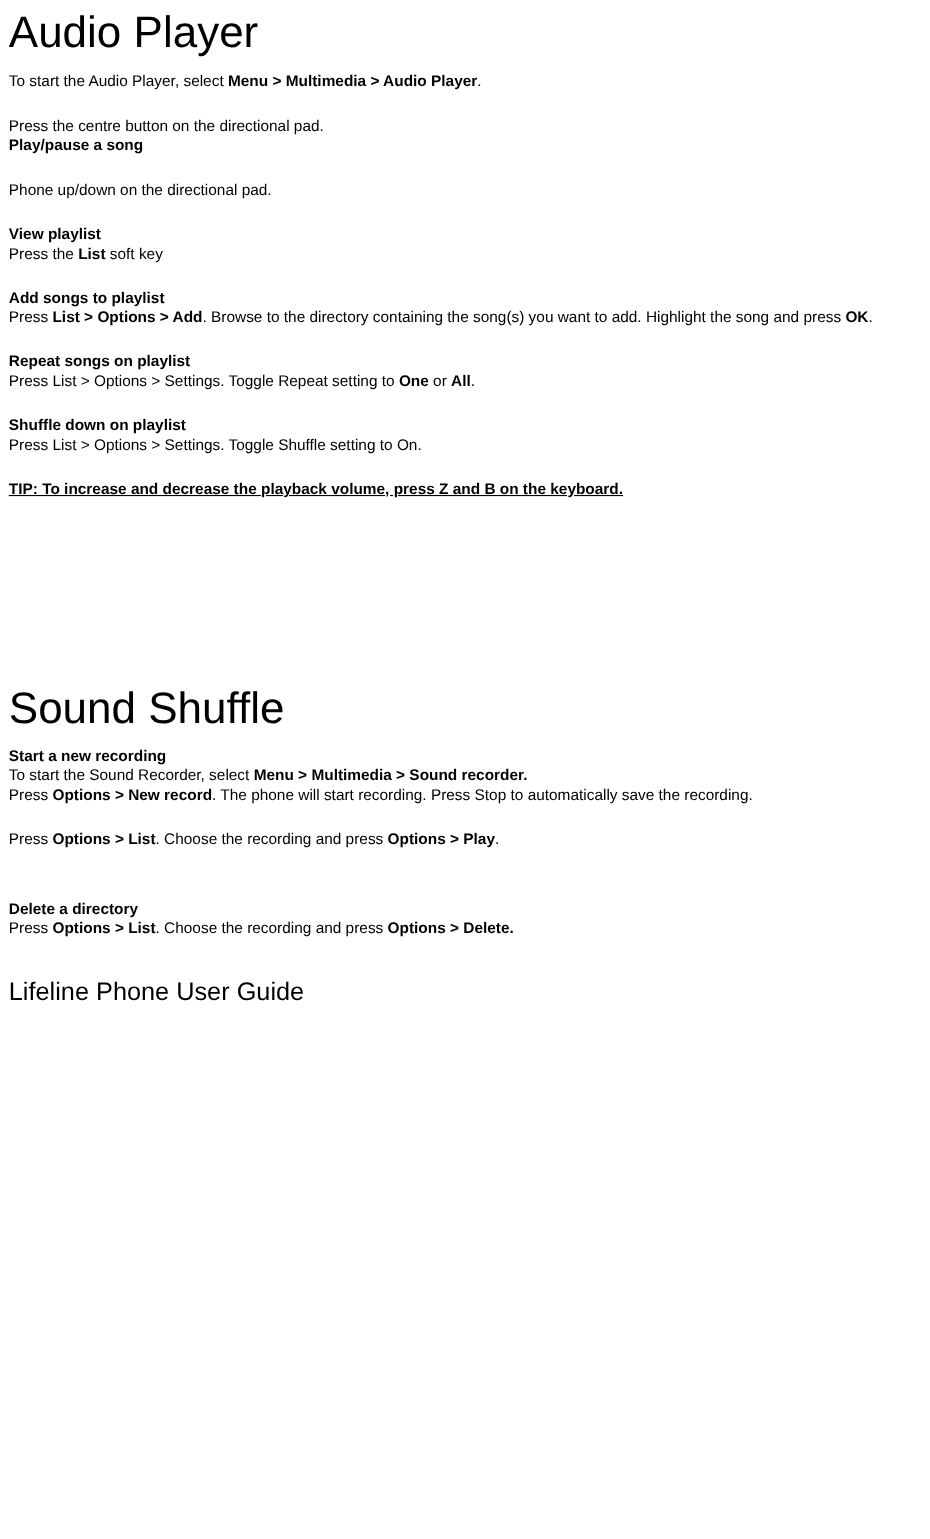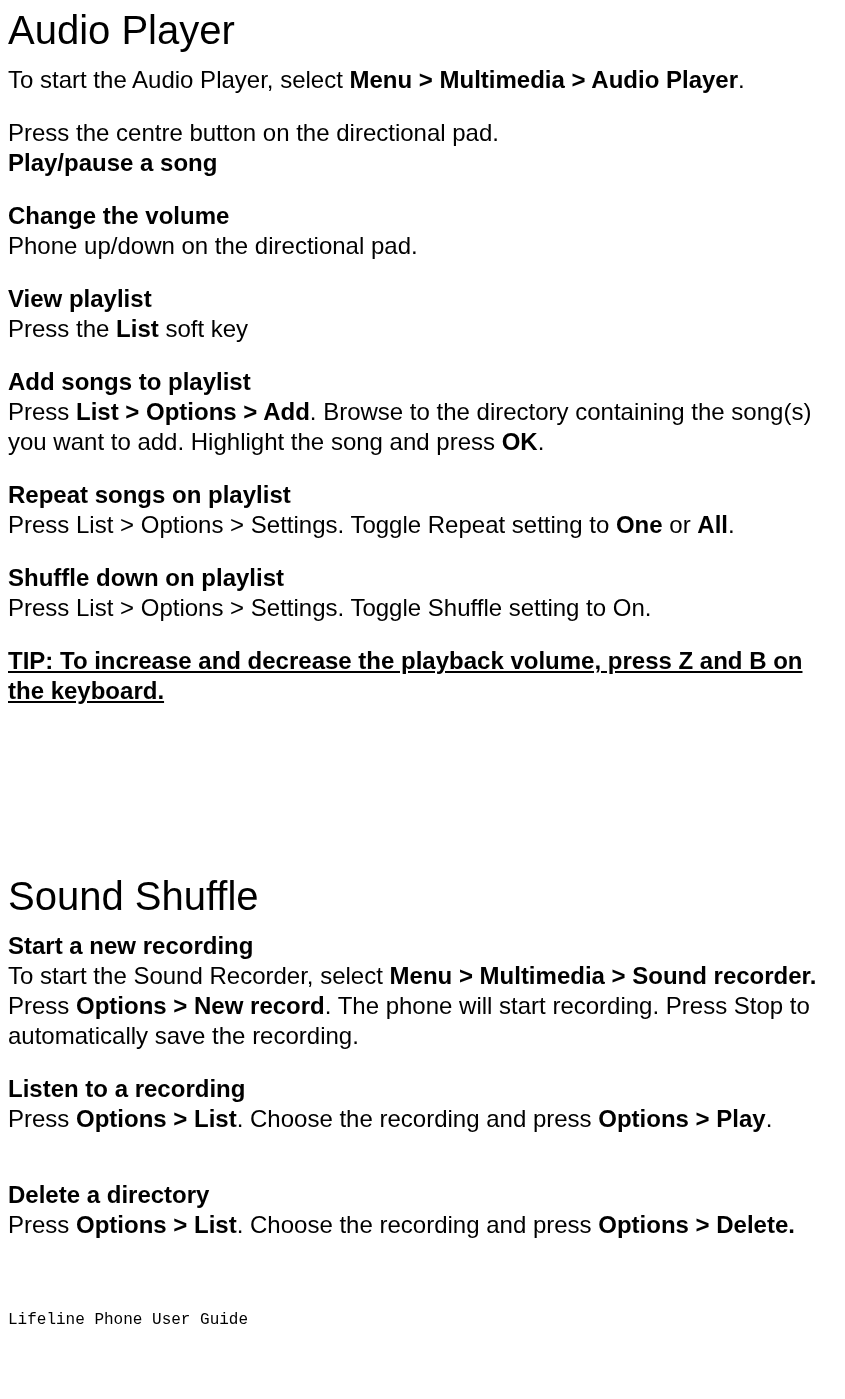--- a/index.html
+++ b/index.html
@@ -12,62 +12,60 @@
   }
   .page {
     padding: 0 8px;
   }
   h1 {
     font-size: 40px;
     font-weight: 400;
     margin: 8px 0 12px 0;
   }
   .para {
-    font-size: 24px;
+    font-size: 14px;
     line-height: 1.25;
     margin: 0;
   }
   .spacer {
     height: 23px;
   }
   .big-spacer {
     height: 160px;
   }
   .bold {
     font-weight: 700;
   }
   .tip {
     font-weight: 700;
     text-decoration: underline;
   }
   .footer {
-    font-size: 16px;
-    margin-top: 70px;
-    font-family: Liberation Mono, monospace;
+    font-size: 23px;
+    margin-top: 34px;
   }
 </style>
 </head>
 <body>
 
 <div class="page">
 
   <h1>Audio Player</h1>
 
   <p class="para">
     <span>To start the Audio Player, select </span><span class="bold">Menu &gt; Multimedia &gt; Audio Player</span><span>.</span>
   </p>
 
   <div class="spacer"></div>
 
   <p class="para">Press the centre button on the directional pad.</p>
   <p class="para bold">Play/pause a song</p>
 
   <div class="spacer"></div>
 
-  <p class="para bold">Change the volume</p>
   <p class="para">Phone up/down on the directional pad.</p>
 
   <div class="spacer"></div>
 
   <p class="para bold">View playlist</p>
   <p class="para">
     <span>Press the </span><span class="bold">List</span><span> soft key</span>
   </p>
 
   <div class="spacer"></div>
@@ -101,21 +99,20 @@
 
   <p class="para">
     <span>To start the Sound Recorder, select </span><span class="bold">Menu &gt; Multimedia &gt; Sound recorder.</span>
   </p>
   <p class="para">
     <span>Press </span><span class="bold">Options &gt; New record</span><span>. The phone will start recording.  Press Stop to automatically save the recording.</span>
   </p>
 
   <div class="spacer"></div>
 
-  <p class="para bold">Listen to a recording</p>
   <p class="para">
     <span>Press </span><span class="bold">Options &gt; List</span><span>. Choose the recording and press </span><span class="bold">Options &gt; Play</span><span>.</span>
   </p>
 
   <div class="spacer"></div>
   <div class="spacer"></div>
 
   <p class="para bold">Delete a directory</p>
   <p class="para">
     <span>Press </span><span class="bold">Options &gt; List</span><span>. Choose the recording and press </span><span class="bold">Options &gt; Delete.</span>

